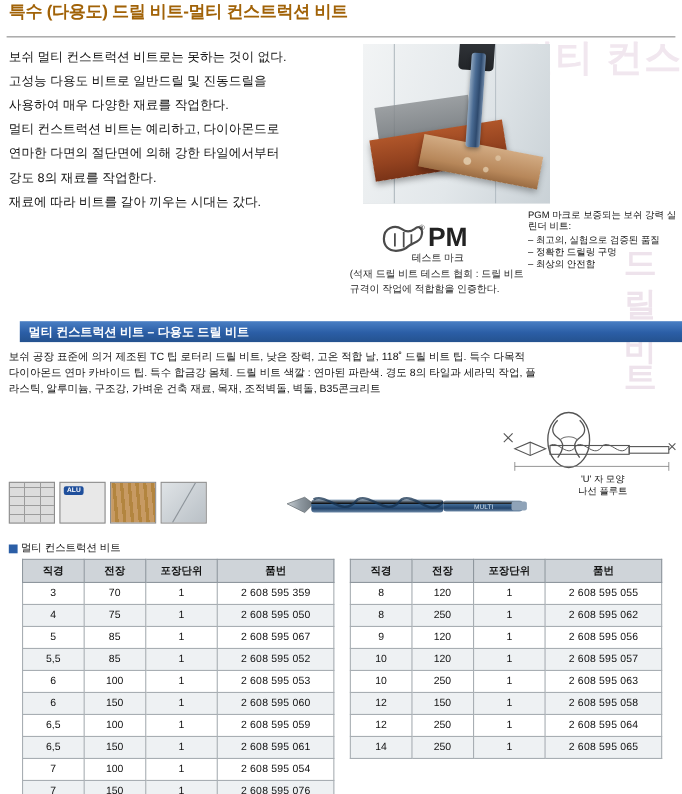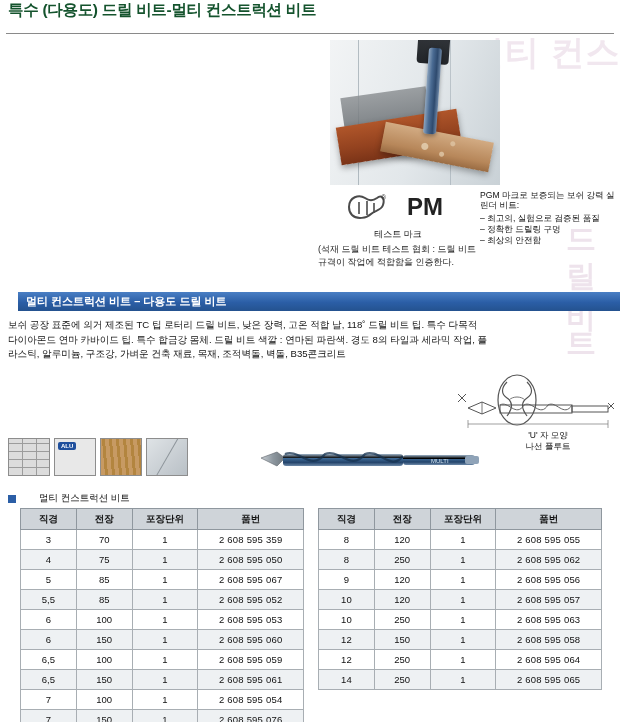--- a/index.html
+++ b/index.html
@@ -21,21 +21,21 @@
     height: 722px;
   }
   
   .page-title {
     position: absolute;
     left: 8px;
     top: 0;
     font-size: 15.5px;
     font-weight: bold;
     letter-spacing: -0.3px;
-    color: #14532d;
+    color: #a16207;
   }
   .title-rule {
     position: absolute;
     left: 6px;
     top: 33px;
     width: 608px;
     height: 1px;
     background: #8a8a8a;
   }
   
@@ -116,26 +116,26 @@
     position: absolute;
     left: 78px; top: 96px; width: 56px; height: 26px;
     background: radial-gradient(circle at 30% 40%, rgba(230,210,180,0.8) 0 3px, transparent 4px),
                 radial-gradient(circle at 60% 70%, rgba(230,210,180,0.7) 0 2px, transparent 3px),
                 radial-gradient(circle at 80% 30%, rgba(230,210,180,0.6) 0 2px, transparent 3px);
   }
   
   .pm-mark {
     position: absolute;
     left: 345px;
-    top: 190px;
+    top: 200px;
     width: 135px;
     height: 34px;
     display: flex;
     align-items: center;
-    gap: 20px;
+    gap: 2px;
   }
   .pm-mark .pm-glyph {
     width: 42px; height: 30px;
     position: relative;
   }
   .pm-mark .pm-glyph svg { display: block; }
   .pm-mark .pm-text {
     font-size: 24px;
     font-weight: bold;
     letter-spacing: 0px;
@@ -303,21 +303,21 @@
   }
   
   .legend {
     position: absolute;
     left: 8px;
     top: 492px;
     font-size: 9.5px;
     color: #111;
     display: flex;
     align-items: center;
-    gap: 23px;
+    gap: 3px;
   }
   .legend .sq {
     width: 8px; height: 8px;
     background: #2b5ea6;
     display: inline-block;
   }
   
   table.spec {
     position: absolute;
     border-collapse: collapse;
@@ -352,20 +352,29 @@
 <body>
 
 <div class="page">
 
   <div class="ghost">멀티 컨스트럭션</div>
   <div class="ghost2">드릴 비트</div>
 
   <div class="page-title">특수 (다용도) 드릴 비트-멀티 컨스트럭션 비트</div>
   <div class="title-rule"></div>
 
+  <div class="intro">
+    <p>보쉬 멀티 컨스트럭션 비트로는 못하는 것이 없다.</p>
+    <p>고성능 다용도 비트로 일반드릴 및 진동드릴을</p>
+    <p>사용하여 매우 다양한 재료를 작업한다.</p>
+    <p>멀티 컨스트럭션 비트는 예리하고, 다이아몬드로</p>
+    <p>연마한 다면의 절단면에 의해 강한 타일에서부터</p>
+    <p>강도 8의 재료를 작업한다.</p>
+    <p>재료에 따라 비트를 갈아 끼우는 시대는 갔다.</p>
+  </div>
 
   <div class="photo">
     <div class="wall"></div>
     <div class="wall-line"></div>
     <div class="wall-line2"></div>
     <div class="tile"></div>
     <div class="board"></div>
     <div class="board2"></div>
     <div class="drill-body"></div>
     <div class="drill-bit"></div>

